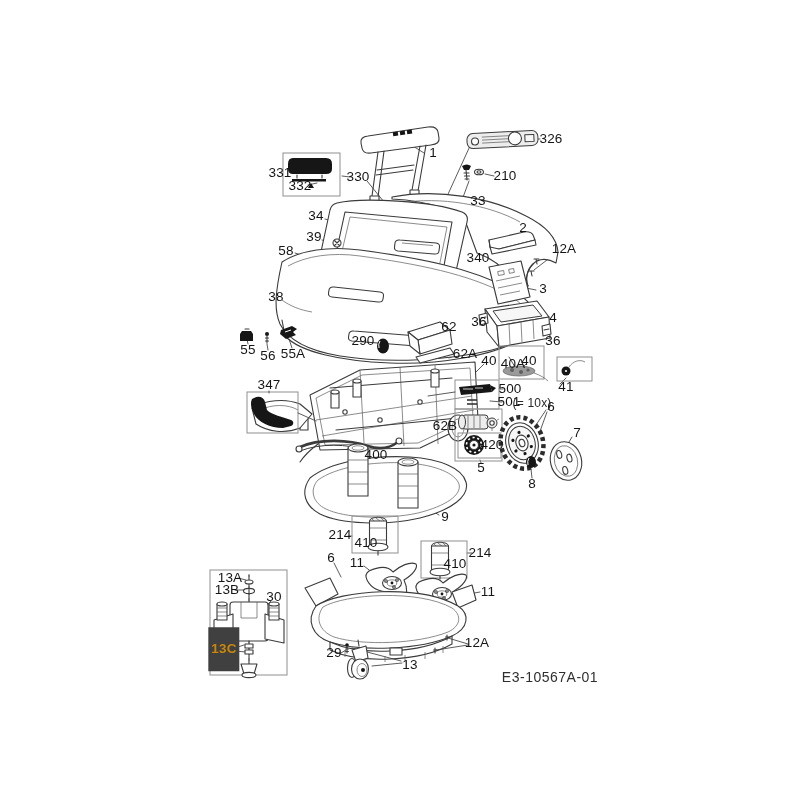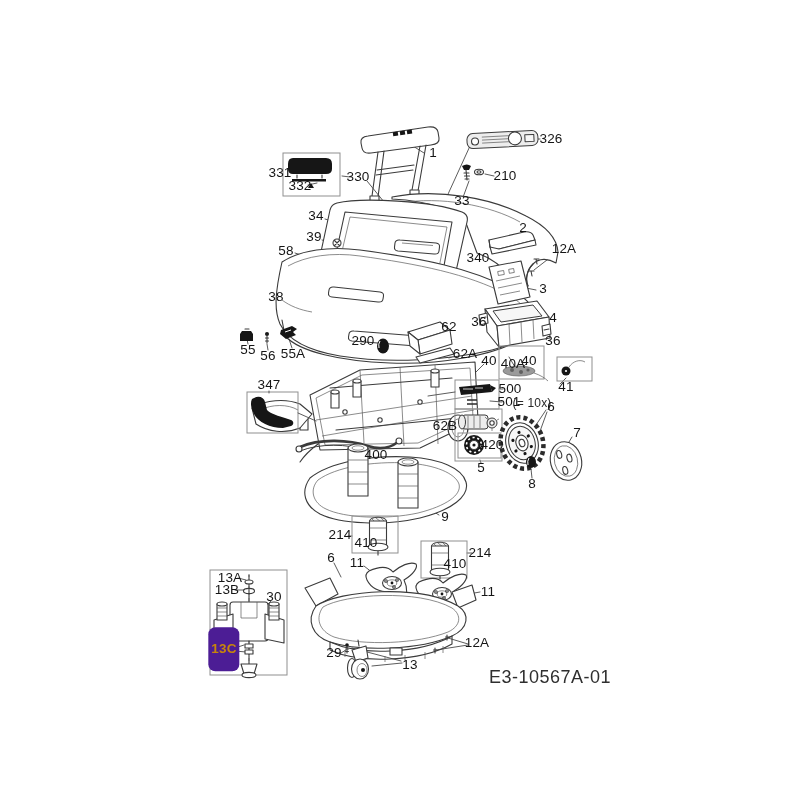--- a/index.html
+++ b/index.html
@@ -18,22 +18,22 @@
   .ldr{fill:none;stroke:#4a4a4a;stroke-width:0.9;stroke-linecap:round;}
   .box{fill:none;stroke:#8f8f8f;stroke-width:1;}
   .thin{fill:none;stroke:#5a5a5a;stroke-width:0.7;}
   
   .lbl{
     position:absolute;transform:translate(-50%,-50%);
     font-size:13.5px;color:#151515;white-space:nowrap;letter-spacing:0.2px;
     line-height:1;
   }
   .lbl.small{font-size:12px;color:#2a2a2a;}
-  .lbl.hl{background:#4c1d95;color:#c8860a;padding:15px 3px;font-weight:bold;border-radius:7px;}
-  .lbl.code{font-size:18px;color:#2f2f2f;letter-spacing:0.5px;}
+  .lbl.hl{background:#404040;color:#c8860a;padding:15px 3px;font-weight:bold;}
+  .lbl.code{font-size:14px;color:#2f2f2f;letter-spacing:0.5px;}
 </style>
 </head>
 <body>
 
 <div id="stage">
 
 <svg width="800" height="800" viewBox="0 0 800 800">
 
   <g>
     <path class="ldr" d="M424,153 L405,141"></path>
@@ -451,21 +451,21 @@
     <path class="ln" d="M435,648 v5 M433.5,650 h3"></path>
   </g>
 </svg>
 
 <div class="lbl" style="left:433px;top:153px">1</div>
 <div class="lbl" style="left:551px;top:139px">326</div>
 <div class="lbl" style="left:280px;top:173px">331</div>
 <div class="lbl" style="left:300px;top:186px">332</div>
 <div class="lbl" style="left:358px;top:177px">330</div>
 <div class="lbl" style="left:505px;top:176px">210</div>
-<div class="lbl" style="left:462px;top:201px">33</div>
+<div class="lbl" style="left:478px;top:201px">33</div>
 <div class="lbl" style="left:316px;top:216px">34</div>
 <div class="lbl" style="left:314px;top:237px">39</div>
 <div class="lbl" style="left:286px;top:251px">58</div>
 <div class="lbl" style="left:276px;top:297px">38</div>
 <div class="lbl" style="left:523px;top:228px">2</div>
 <div class="lbl" style="left:478px;top:258px">340</div>
 <div class="lbl" style="left:564px;top:249px">12A</div>
 <div class="lbl" style="left:543px;top:289px">3</div>
 <div class="lbl" style="left:479px;top:322px">36</div>
 <div class="lbl" style="left:553px;top:318px">4</div>

